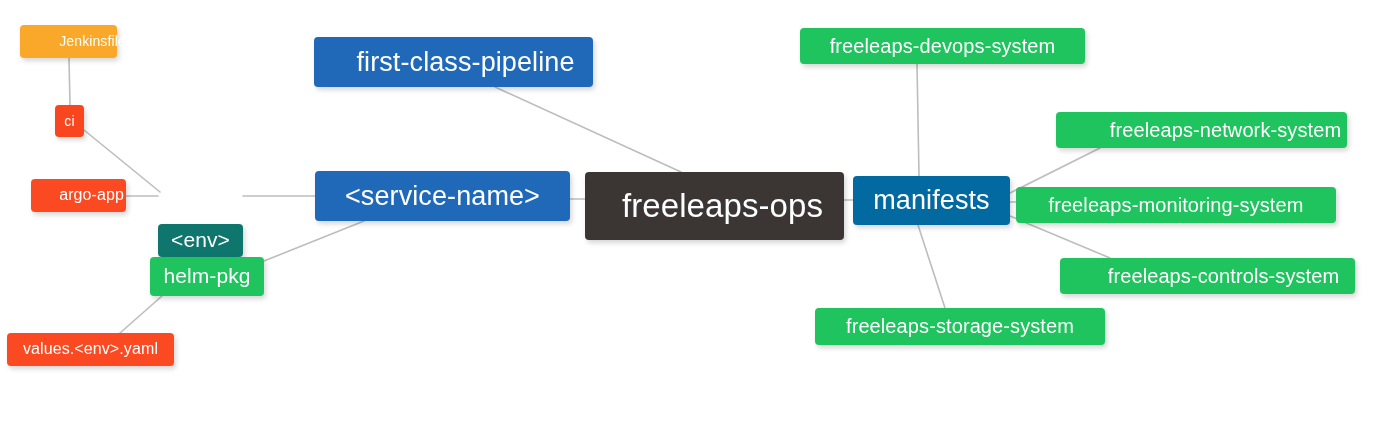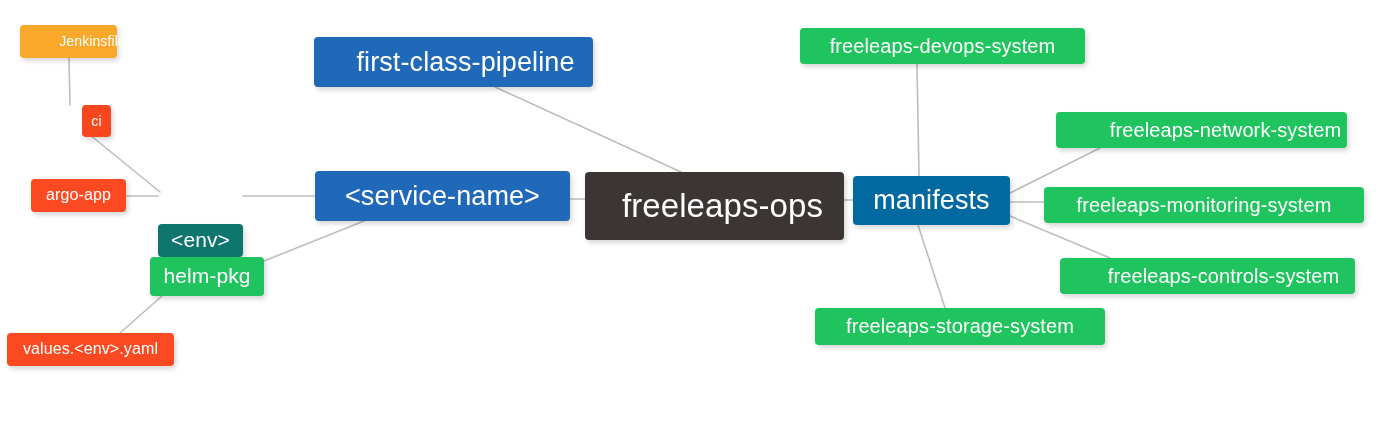--- a/index.html
+++ b/index.html
@@ -60,24 +60,24 @@
       <line x1="919" y1="176" x2="917" y2="64" stroke="#bdbdbd" stroke-width="1.6" stroke-linecap="round"></line>
       <line x1="1010" y1="193" x2="1100" y2="148" stroke="#bdbdbd" stroke-width="1.6" stroke-linecap="round"></line>
       <line x1="1010" y1="202" x2="1052" y2="202" stroke="#bdbdbd" stroke-width="1.6" stroke-linecap="round"></line>
       <line x1="1010" y1="216" x2="1110" y2="258" stroke="#bdbdbd" stroke-width="1.6" stroke-linecap="round"></line>
       <line x1="918" y1="225" x2="945" y2="308" stroke="#bdbdbd" stroke-width="1.6" stroke-linecap="round"></line>
     </svg>
   <div id="node-layer">
       <div class="node" style="left: 20px; top: 25px; width: 97px; height: 33px; background: rgb(249, 168, 42); font-size: 14px; padding-left: 48px;">
         <span class="node-label">Jenkinsfile</span>
       </div>
-      <div class="node" style="left: 55px; top: 105px; width: 29px; height: 32px; background: rgb(248, 70, 31); font-size: 14px; margin-left: 27px;">
+      <div class="node" style="left: 55px; top: 105px; width: 29px; height: 32px; background: rgb(248, 70, 31); font-size: 14px;">
         <span class="node-label">ci</span>
       </div>
-      <div class="node" style="left: 31px; top: 179px; width: 95px; height: 33px; background: rgb(251, 74, 34); font-size: 16px;">
+      <div class="node" style="left: 31px; top: 179px; width: 95px; height: 33px; background: rgb(251, 74, 34); font-size: 16px; justify-content: flex-end;">
         <span class="node-label">argo-app</span>
       </div>
       <div class="node" style="left: 7px; top: 333px; width: 167px; height: 33px; background: rgb(251, 74, 34); font-size: 16px;">
         <span class="node-label">values.&lt;env&gt;.yaml</span>
       </div>
       <div class="node" style="left: 158px; top: 176px; width: 85px; height: 33px; background: #0f766e; font-size: 21px; margin-top: 48px;">
         <span class="node-label">&lt;env&gt;</span>
       </div>
       <div class="node" style="left: 150px; top: 257px; width: 114px; height: 39px; background: rgb(31, 196, 94); font-size: 21px; align-items: center;">
         <span class="node-label">helm-pkg</span>
@@ -93,21 +93,21 @@
       </div>
       <div class="node" style="left: 853px; top: 176px; width: 157px; height: 49px; background: #0369a1; font-size: 27px;">
         <span class="node-label">manifests</span>
       </div>
       <div class="node" style="left: 800px; top: 28px; width: 285px; height: 36px; background: rgb(31, 196, 94); font-size: 20px;">
         <span class="node-label">freeleaps-devops-system</span>
       </div>
       <div class="node" style="left: 1056px; top: 112px; width: 291px; height: 36px; background: rgb(31, 196, 94); font-size: 20px; padding-left: 48px;">
         <span class="node-label">freeleaps-network-system</span>
       </div>
-      <div class="node" style="left: 1044px; top: 187px; width: 320px; height: 36px; background: rgb(31, 196, 94); font-size: 20px;">
+      <div class="node" style="left: 1016px; top: 187px; width: 320px; height: 36px; background: rgb(31, 196, 94); font-size: 20px;">
         <span class="node-label">freeleaps-monitoring-system</span>
       </div>
       <div class="node" style="left: 1060px; top: 258px; width: 295px; height: 36px; background: rgb(31, 196, 94); font-size: 20px; padding-left: 32px;">
         <span class="node-label">freeleaps-controls-system</span>
       </div>
       <div class="node" style="left: 815px; top: 308px; width: 290px; height: 37px; background: rgb(31, 196, 94); font-size: 20px;">
         <span class="node-label">freeleaps-storage-system</span>
       </div>
     </div>
 </div>

